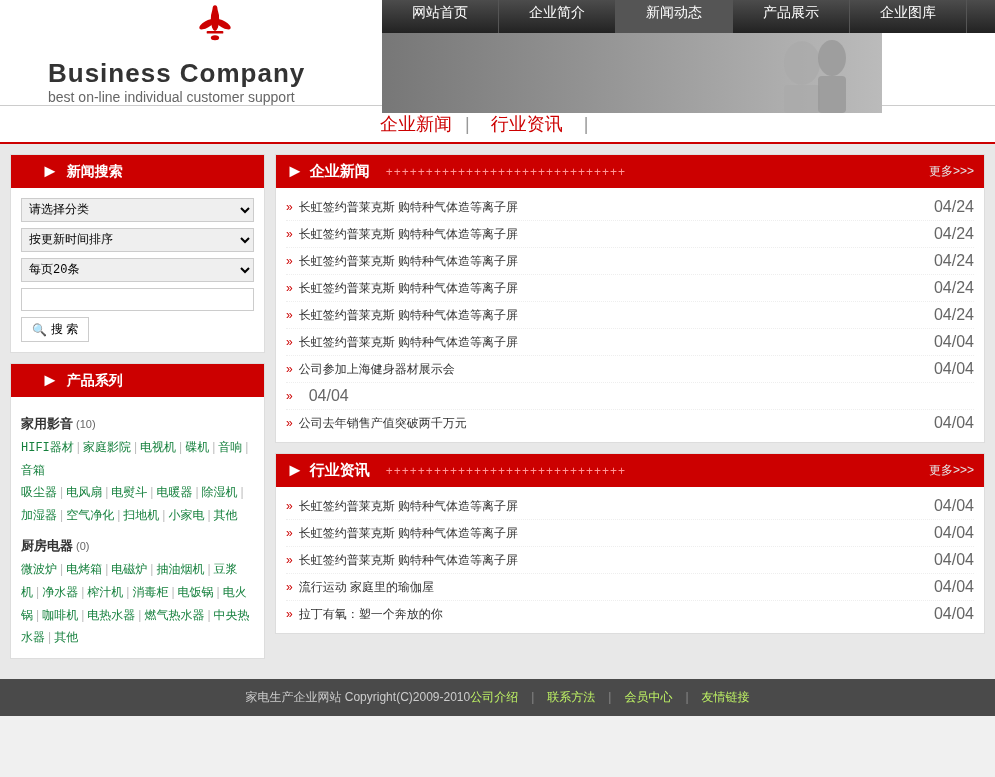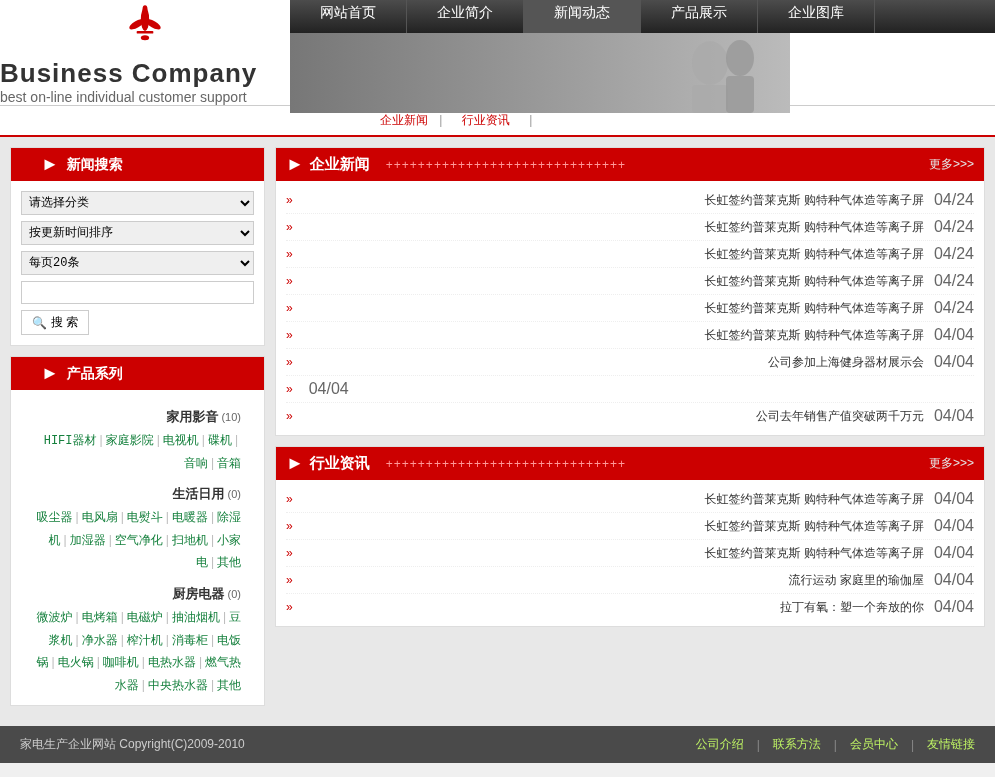--- a/index.html
+++ b/index.html
@@ -1,73 +1,73 @@
 <!DOCTYPE html>
 <html><head>
   <meta charset="utf-8">
   <style>
     * { margin: 0; padding: 0; box-sizing: border-box; }
     body { font-family: Arial, "Microsoft YaHei", sans-serif; font-size: 12px; background: #f0f0f0; width: 995px; }
 
     
     #header { background: #fff; display: flex; align-items: center; height: 106px; border-bottom: 1px solid #ccc; }
-    #logo-area { width: 290px; flex-shrink: 0; }
+    #logo-area { width: 382px; padding-left: 48px; flex-shrink: 0; }
     #logo-icon { text-align: center; margin-bottom: 4px; }
     #logo-icon svg { width: 50px; height: 50px; }
     #logo-text { font-size: 26px; font-weight: bold; color: #333; letter-spacing: 1px; }
     #logo-tagline { font-size: 14px; color: #666; }
     .nav-item { color: #fff; padding: 8px 30px; font-size: 14px; cursor: pointer; height: 40px; display: flex; align-items: center; border-right: 1px solid #555; }
     .nav-item.active { background: #555; }
 
     
-    #subnav { background: #fff; padding: 6px 10px 6px 380px; border-bottom: 2px solid #c00; font-size: 12px; }
+    #subnav { background: #fff; padding: 6px 10px 6px 380px; border-bottom: 2px solid #c00; font-size: 18px; }
     #subnav a { color: #c00; text-decoration: none; margin-right: 8px; }
     #subnav span { color: #999; margin-right: 8px; }
 
     
     #main { display: flex; gap: 0; background: #e8e8e8; padding: 10px; gap: 10px; }
 
     
     #sidebar { width: 255px; flex-shrink: 0; }
 
     
     .sidebar-section { background: #fff; border: 1px solid #ddd; margin-bottom: 10px; }
     .sidebar-title { background: #c00; color: #fff; padding: 6px 10px 6px 30px; font-size: 14px; font-weight: bold; position: relative; display: flex; align-items: center; gap: 8px; }
 
     .search-inner { padding: 10px; }
     .search-inner select { width: 100%; margin-bottom: 6px; padding: 3px; border: 1px solid #ccc; font-size: 12px; font-family: Liberation Mono, monospace; }
     .search-inner input[type=text] { width: 100%; padding: 3px; border: 1px solid #ccc; margin-bottom: 6px; }
     .search-btn { background: #fff; border: 1px solid #ccc; padding: 3px 10px; cursor: pointer; font-size: 12px; display: flex; align-items: center; gap: 4px; }
 
     
-    .product-inner { padding: 8px 23px; text-align: right; }
+    .product-inner { padding: 8px 10px; }
     .product-category { font-size: 13px; font-weight: bold; color: #333; margin-top: 10px; margin-bottom: 4px; }
     .product-category span { font-weight: normal; font-size: 11px; color: #666; }
     .product-links { font-size: 12px; color: #555; line-height: 1.8; }
     .product-links a { color: #15803d; text-decoration: none; font-family: Liberation Mono, monospace; }
     .sep { color: #bbb; margin: 0 3px; }
 
     
     #content { flex: 1; }
 
     .news-section { background: #fff; border: 1px solid #ddd; margin-bottom: 10px; }
     .news-header { background: #c00; color: #fff; padding: 6px 10px; display: flex; align-items: center; gap: 6px; }
     .news-header-title { font-size: 15px; font-weight: bold; margin-right: 10px; }
     .news-header-dots { flex: 1; overflow: hidden; color: #ff9999; font-size: 12px; letter-spacing: 1px; }
     .news-header-more { color: #e5e5e5; font-size: 12px; white-space: nowrap; cursor: pointer; }
 
     .news-list { padding: 6px 10px; }
     .news-item { display: flex; align-items: center; padding: 4px 0; border-bottom: 1px dotted #eee; }
     .news-item:last-child { border-bottom: none; }
     .news-bullet { color: #c00; margin-right: 6px; font-size: 12px; }
-    .news-link { flex: 1; color: #333; text-decoration: none; font-size: 12px; text-align: right; }
+    .news-link { flex: 1; color: #333; text-decoration: none; font-size: 12px; }
     .news-date { color: #666; font-size: 16px; white-space: nowrap; margin-left: 10px; }
 
     
-    #footer { background: #4a4a4a; padding: 10px 20px; display: flex; align-items: center; justify-content: space-between; }
+    #footer { background: #4a4a4a; padding: 10px 20px; display: flex; align-items: center; justify-content: center; }
     #footer-left { color: #ccc; font-size: 12px; }
     #footer-links { display: flex; gap: 10px; align-items: center; }
     #footer-links a { color: #bef264; text-decoration: none; font-size: 12px; }
     #footer-links .sep { color: #888; }
 
     
     #hero { width: 500px; height: 80px; background: linear-gradient(135deg, #888 0%, #bbb 100%); position: relative; overflow: hidden; display: flex; align-items: center; }
 
     .header-right { flex: 1; display: flex; flex-direction: column; }
     .header-nav-row { display: flex; background: linear-gradient(to bottom, #555 0%, #222 100%); }
@@ -161,21 +161,20 @@
     </div>
 
     <div class="sidebar-section">
       <div class="sidebar-title">
         <span style="color:#fff;font-size:18px;">►</span>
         <span>产品系列</span>
       </div>
       <div class="product-inner" id="product-list">
           <div class="product-category">家用影音<span> (10)</span></div>
           <div class="product-links"><a href="#">HIFI器材</a><span class="sep">|</span><a href="#">家庭影院</a><span class="sep">|</span><a href="#">电视机</a><span class="sep">|</span><a href="#">碟机</a><span class="sep">|</span><a href="#">音响</a><span class="sep">|</span><a href="#">音箱</a></div>
-          <div class="product-category">生活日用<span> (0)</span></div>
           <div class="product-links"><a href="#">吸尘器</a><span class="sep">|</span><a href="#">电风扇</a><span class="sep">|</span><a href="#">电熨斗</a><span class="sep">|</span><a href="#">电暖器</a><span class="sep">|</span><a href="#">除湿机</a><span class="sep">|</span><a href="#">加湿器</a><span class="sep">|</span><a href="#">空气净化</a><span class="sep">|</span><a href="#">扫地机</a><span class="sep">|</span><a href="#">小家电</a><span class="sep">|</span><a href="#">其他</a></div>
           <div class="product-category">厨房电器<span> (0)</span></div>
           <div class="product-links"><a href="#">微波炉</a><span class="sep">|</span><a href="#">电烤箱</a><span class="sep">|</span><a href="#">电磁炉</a><span class="sep">|</span><a href="#">抽油烟机</a><span class="sep">|</span><a href="#">豆浆机</a><span class="sep">|</span><a href="#">净水器</a><span class="sep">|</span><a href="#">榨汁机</a><span class="sep">|</span><a href="#">消毒柜</a><span class="sep">|</span><a href="#">电饭锅</a><span class="sep">|</span><a href="#">电火锅</a><span class="sep">|</span><a href="#">咖啡机</a><span class="sep">|</span><a href="#">电热水器</a><span class="sep">|</span><a href="#">燃气热水器</a><span class="sep">|</span><a href="#">中央热水器</a><span class="sep">|</span><a href="#">其他</a></div>
         </div>
     </div>
 
   </div>
 
   <div id="content">
 

